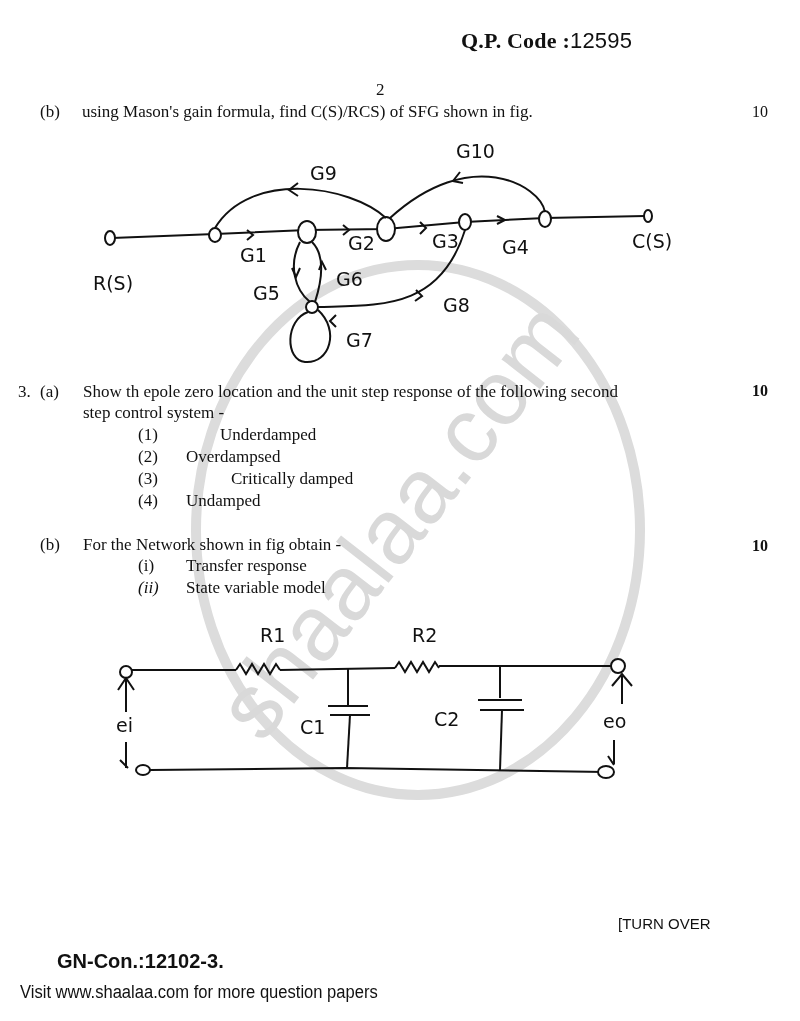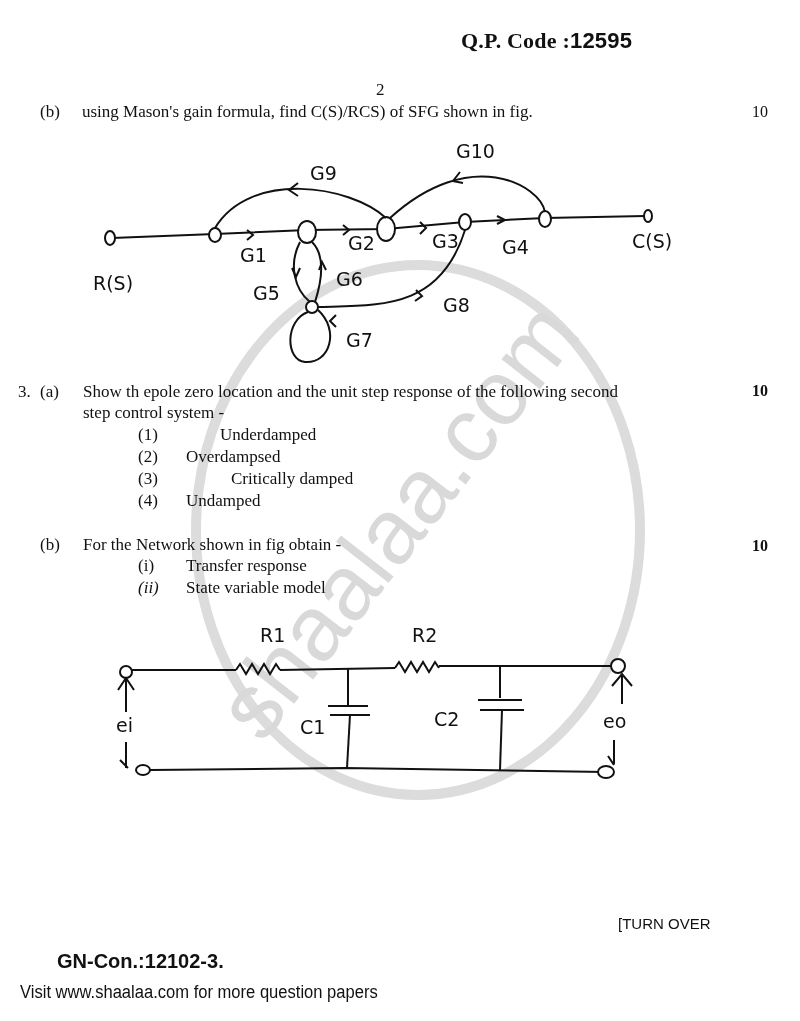--- a/index.html
+++ b/index.html
@@ -1,19 +1,19 @@
 <!DOCTYPE html>
 <html><head>
 <meta charset="utf-8">
 <style>
   html, body { margin: 0; padding: 0; background: #ffffff; }
   body { width: 800px; height: 1021px; position: relative; overflow: hidden; font-family: "Liberation Serif", "DejaVu Serif", serif; color: #111; }
   .abs { position: absolute; }
   .qp-code { left: 461px; top: 28px; font-size: 22px; font-weight: bold; letter-spacing: 0.2px; }
-  .qp-code .num { font-family: "Liberation Sans", "DejaVu Sans", sans-serif; font-weight: bold; }
+  .qp-code .num { font-family: "Liberation Sans", "DejaVu Sans", sans-serif; font-weight: normal; }
   .page-num { left: 376px; top: 80px; font-size: 17px; }
   .q-line { font-size: 17px; white-space: nowrap; }
   .marks { font-size: 16px; font-weight: bold; }
   .marks-light { font-size: 16px; }
   .turn-over { left: 618px; top: 915px; font-family: "Liberation Sans", "DejaVu Sans", sans-serif; font-size: 15px; font-weight: normal; }
   .gn-con { left: 57px; top: 950px; font-family: "Liberation Sans", "DejaVu Sans", sans-serif; font-size: 20px; font-weight: bold; }
   .footer { left: 20px; top: 982px; font-family: "Liberation Sans", "DejaVu Sans", sans-serif; font-size: 18px; transform: scaleX(0.92); transform-origin: left; }
   svg text.hand { font-family: "DejaVu Sans", sans-serif; font-size: 19px; fill: #111; }
   svg text.wm { font-family: "Liberation Sans", "DejaVu Sans", sans-serif; fill: #d9d9d9; }
 </style>

